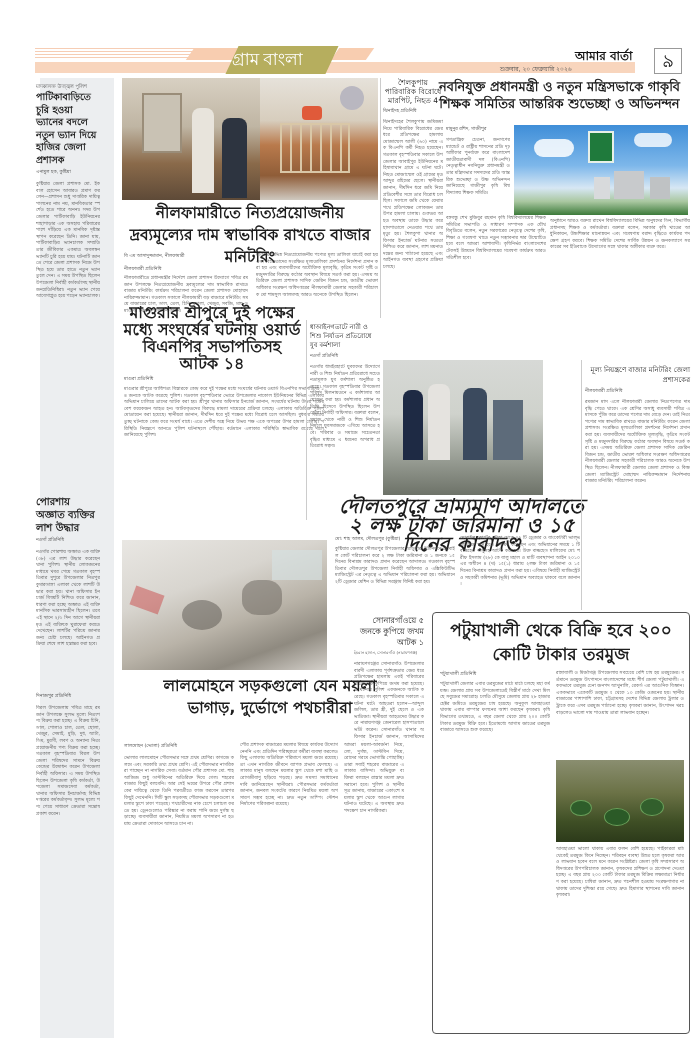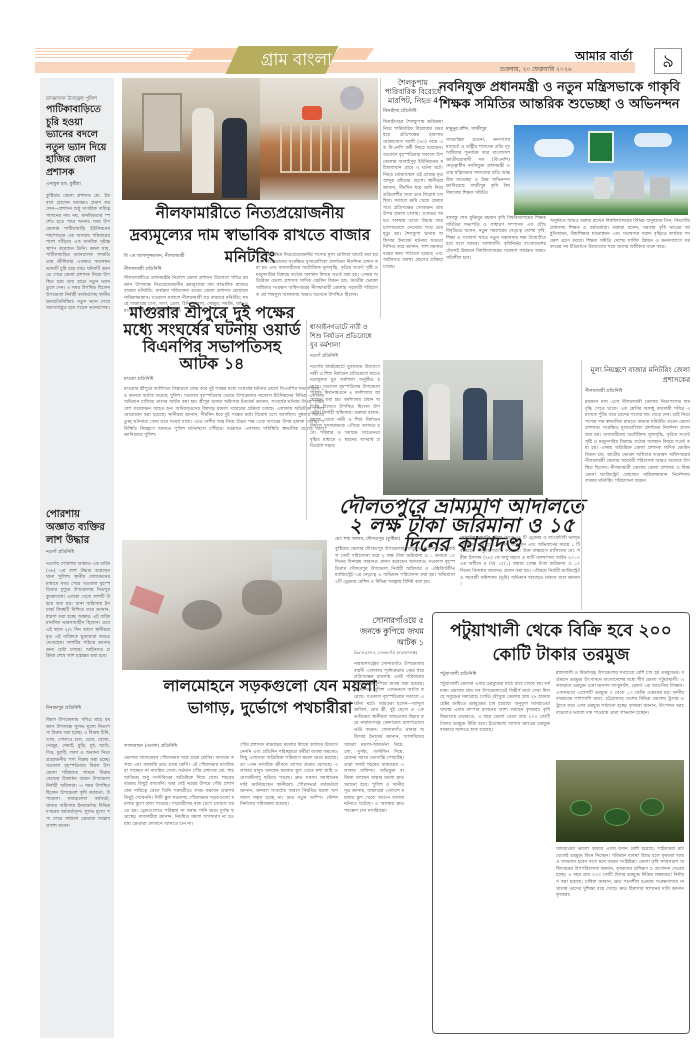--- a/index.html
+++ b/index.html
@@ -8,31 +8,31 @@
 
   
   .hdr-lines { position: absolute; left: 35px; top: 48px; width: 205px; height: 10px;
     background: repeating-linear-gradient(to bottom, #f6cdb4 0 1px, #fff 1px 3px); }
   .hdr-band { position: absolute; left: 35px; top: 62px; width: 600px; height: 11px; background: #f8d5bd; }
   .hdr-stripe-l { position: absolute; left: 190px; top: 48px; width: 50px; height: 12px; background: #f8cdb0; transform: skewX(-35deg); }
   .hdr-stripe-r { position: absolute; left: 335px; top: 48px; width: 35px; height: 12px; background: #f8cdb0; transform: skewX(-35deg); }
   .section-tag { position: absolute; left: 232px; top: 46px; width: 100px; height: 28px; background: #b6ae5e;
     transform: skewX(-25deg); }
   .section-label { position: absolute; left: 232px; top: 47px; width: 100px; height: 26px; color: #fff;
-    font-size: 17px; text-align: right; line-height: 26px; font-family: Liberation Sans, sans-serif; }
+    font-size: 17px; text-align: left; line-height: 26px; font-family: Liberation Serif, serif; }
   .brand { position: absolute; left: 575px; top: 47px; font-size: 12px; font-weight: bold; color: #111; }
   .date { position: absolute; left: 500px; top: 64px; font-size: 6px; color: #555; }
   .page-num { position: absolute; left: 654px; top: 48px; width: 28px; height: 26px; border: 1px solid #999;
     font-size: 18px; text-align: center; line-height: 24px; color: #222; background: #fff; }
 
   
   .txt { font-size: 4.6px; line-height: 6.6px; color: #555; text-align: justify; overflow: hidden; word-break: break-all; }
   .byline { font-size: 4.6px; color: #444; }
   .sidebar { position: absolute; left: 40px; top: 78px; width: 74px; height: 960px; background: #eceef0; }
-  .side-item { position: absolute; left: 46px; width: 64px; margin-top: 12px; }
+  .side-item { position: absolute; left: 36px; width: 64px; }
   .side-kicker { font-size: 5px; color: #555; }
   .side-head { font-size: 10px; font-weight: bold; line-height: 13px; color: #222; }
   .photo { position: absolute; overflow: hidden; }
   .headline { position: absolute; text-align: center; color: #1d1d1d; font-weight: bold; }
   .col { position: absolute; }
   .boxed { position: absolute; border: 1px solid #555; border-radius: 4px; background: #fff; }
   .vline { position: absolute; width: 1px; background: #ccc; }
 </style>
 </head>
 <body>

